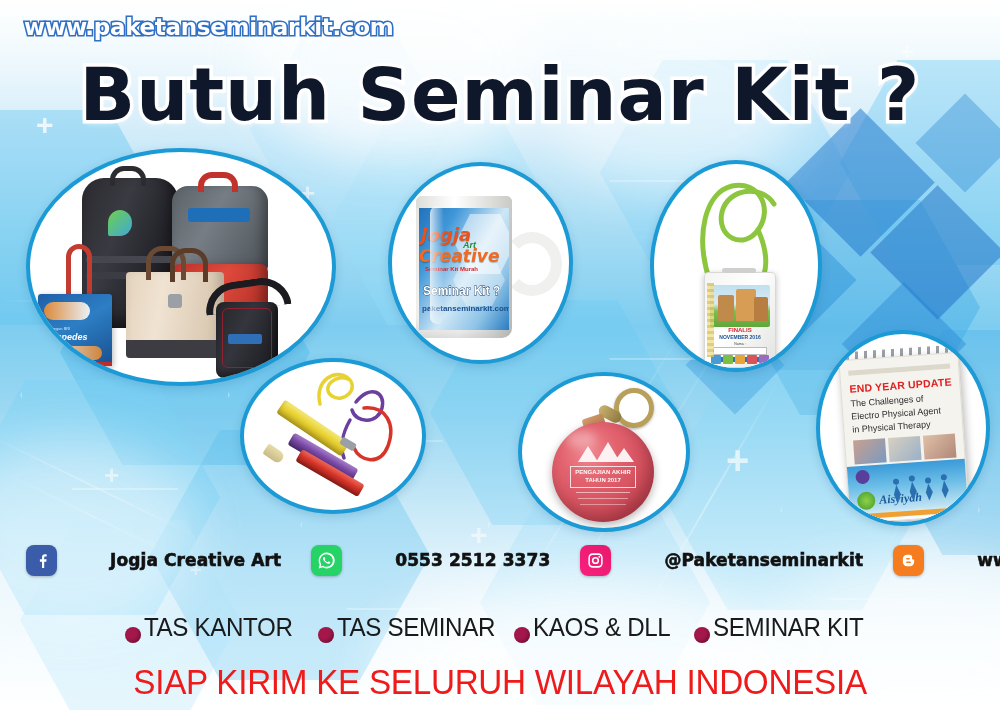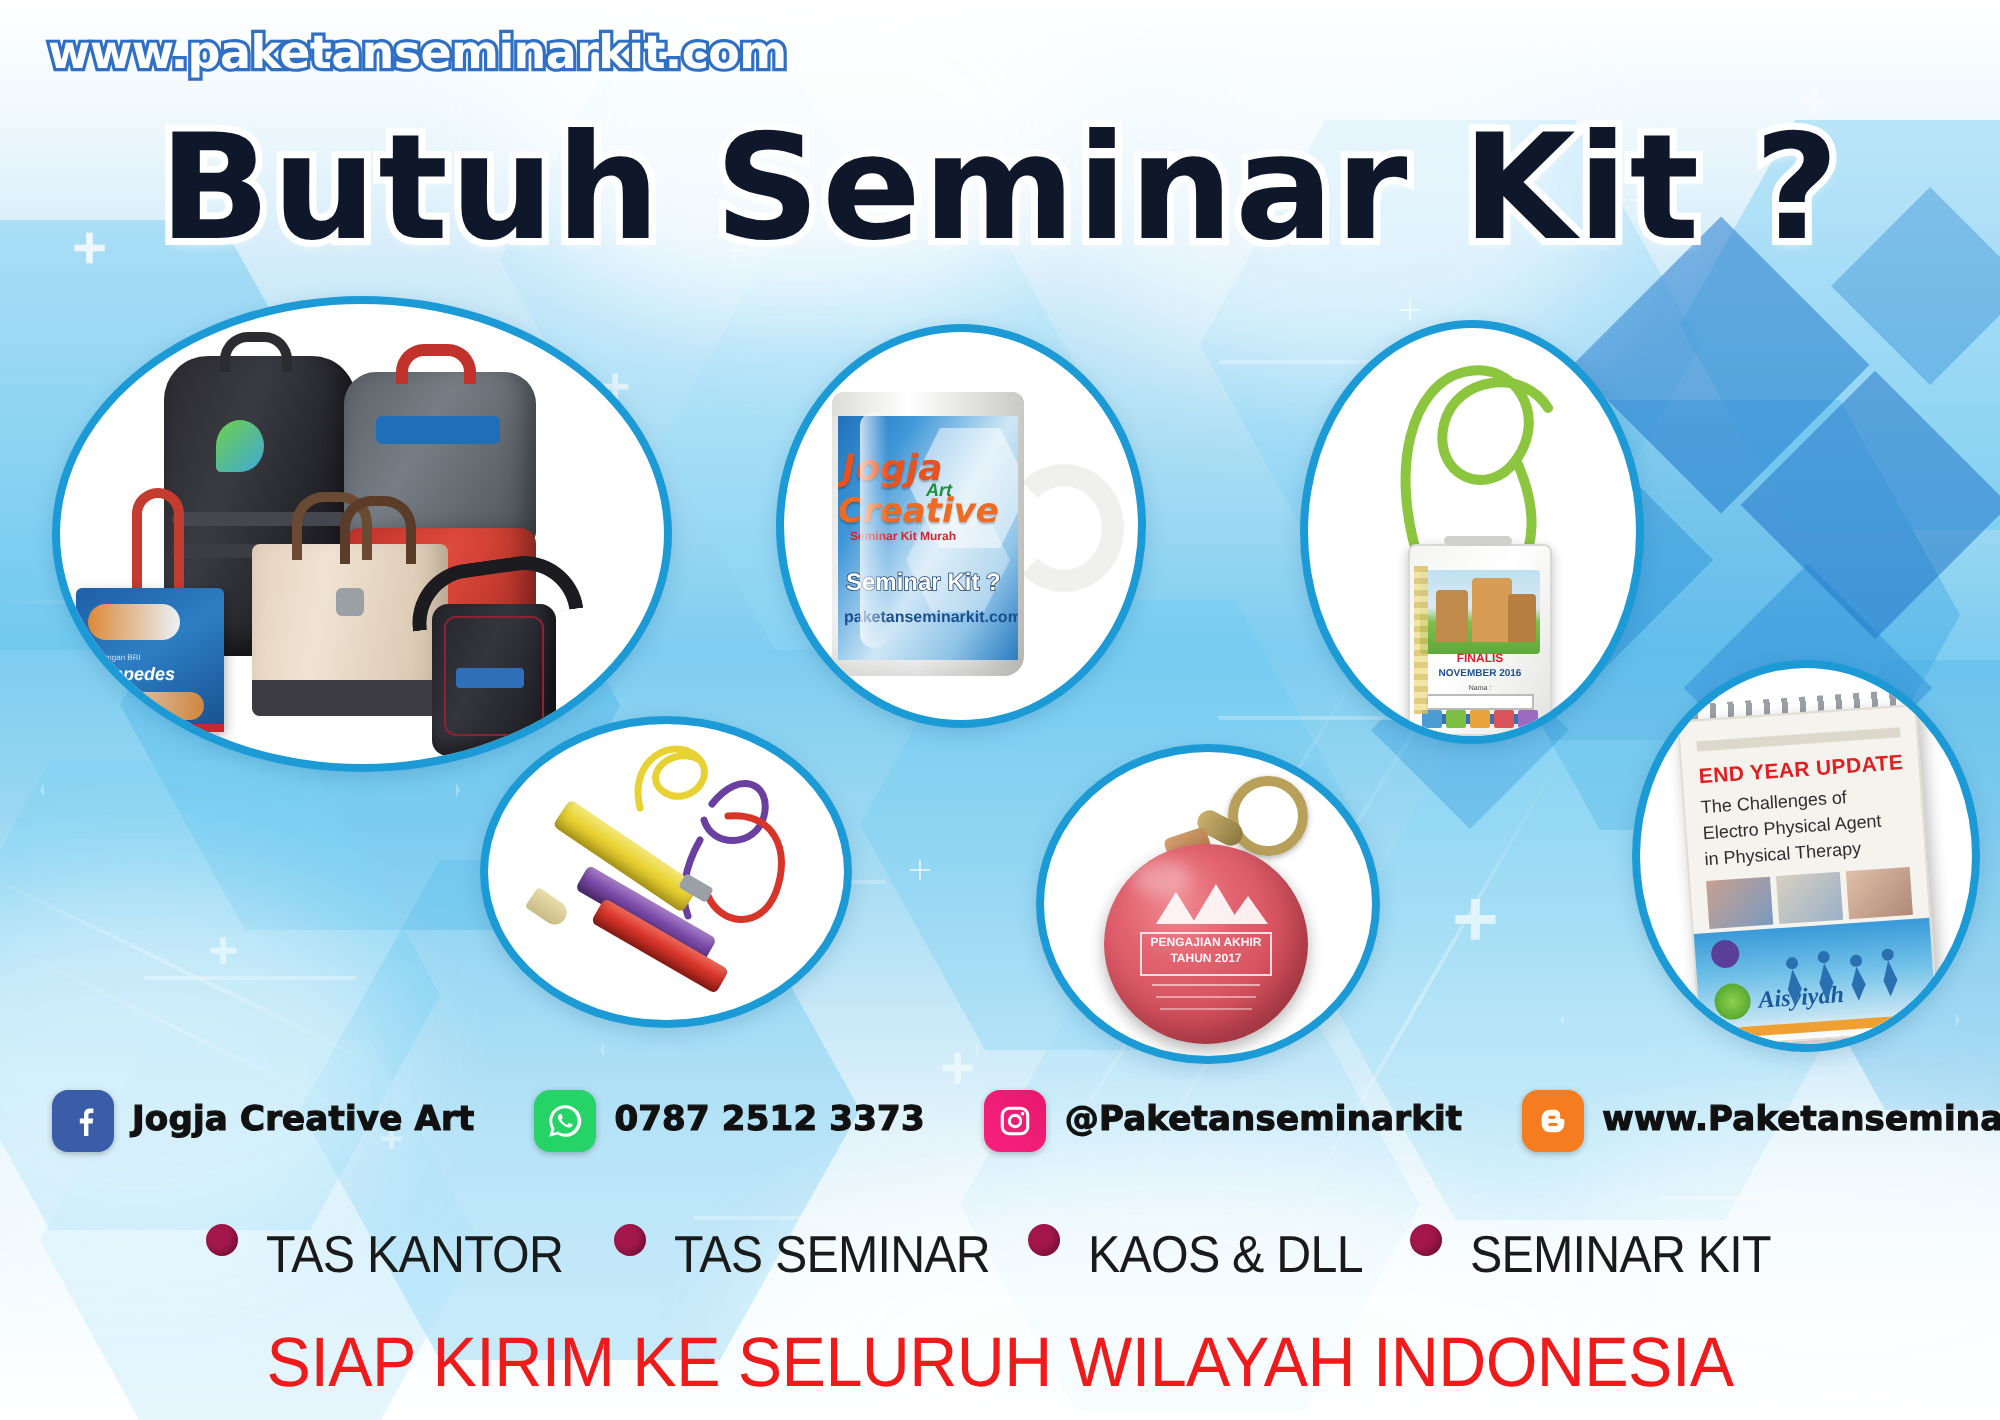--- a/index.html
+++ b/index.html
@@ -123,29 +123,30 @@
   .sicon.wa { background:#25d366; }
   .sicon.ig { background:linear-gradient(45deg,#f9207f 0%,#ef1d75 50%,#e8186c 100%); }
   .sicon.bl { background:#f57d20; }
   .ctext {
     font-family:"DejaVu Sans", sans-serif;
     font-size:17px; font-weight:bold;
     color:#111;
     -webkit-text-stroke:.6px #111;
     white-space:nowrap;
     letter-spacing:.1px;
+    margin-left:44px;
   }
   
   .prod-list {
     position:absolute; left:0;right:0; top:612px;
     display:flex; align-items:center; justify-content:center;
     z-index:30;
   }
   .prod-item {
-    display:flex; align-items:flex-start; gap:14px;
+    display:flex; align-items:flex-end; gap:3px;
     margin:0 7px;
   }
   .dot {
     width:16px;height:16px;border-radius:50%;
     background:#a4174b; flex:none;
     box-shadow:inset -2px -2px 3px rgba(0,0,0,.25);
   }
   .prod-label {
     font-family:"Liberation Sans", sans-serif;
     font-size:26px; color:#1a1a1a;
@@ -489,21 +490,21 @@
       </span>
       <span class="ctext">Jogja Creative Art</span>
     </div>
 
     <div class="contact" style="margin-right:30px;">
       <span class="sicon wa">
         <svg width="19" height="19" viewBox="0 0 24 24">
             <path fill="#fff" d="M12 2a10 10 0 00-8.6 15L2 22l5.2-1.4A10 10 0 1012 2zm0 18a8 8 0 01-4.1-1.1l-.3-.2-3 .8.8-2.9-.2-.3A8 8 0 1112 20zm4.4-5.9c-.2-.1-1.4-.7-1.6-.8s-.4-.1-.5.1-.6.8-.7.9-.3.2-.5 0a6.6 6.6 0 01-1.9-1.2 7.3 7.3 0 01-1.4-1.7c-.1-.2 0-.4.1-.5l.4-.4.2-.4v-.4c0-.1-.5-1.3-.7-1.8s-.4-.4-.5-.4h-.4a.9.9 0 00-.6.3 2.6 2.6 0 00-.8 1.9 4.5 4.5 0 001 2.4 10.3 10.3 0 003.9 3.4 8.6 8.6 0 001.3.5 3.1 3.1 0 001.4.1 2.3 2.3 0 001.5-1.1 1.9 1.9 0 00.1-1.1c0-.1-.2-.1-.3-.2z"></path>
           </svg>
       </span>
-      <span class="ctext">0787 2512 3373</span>
+      <span class="ctext">0553 2512 3373</span>
     </div>
 
     <div class="contact" style="margin-right:30px;">
       <span class="sicon ig">
         <svg width="17" height="17" viewBox="0 0 24 24">
           <rect x="3" y="3" width="18" height="18" rx="5" fill="none" stroke="#fff" stroke-width="2.2"></rect>
           <circle cx="12" cy="12" r="4" fill="none" stroke="#fff" stroke-width="2.2"></circle>
           <circle cx="17.3" cy="6.8" r="1.3" fill="#fff"></circle>
         </svg>
       </span>

